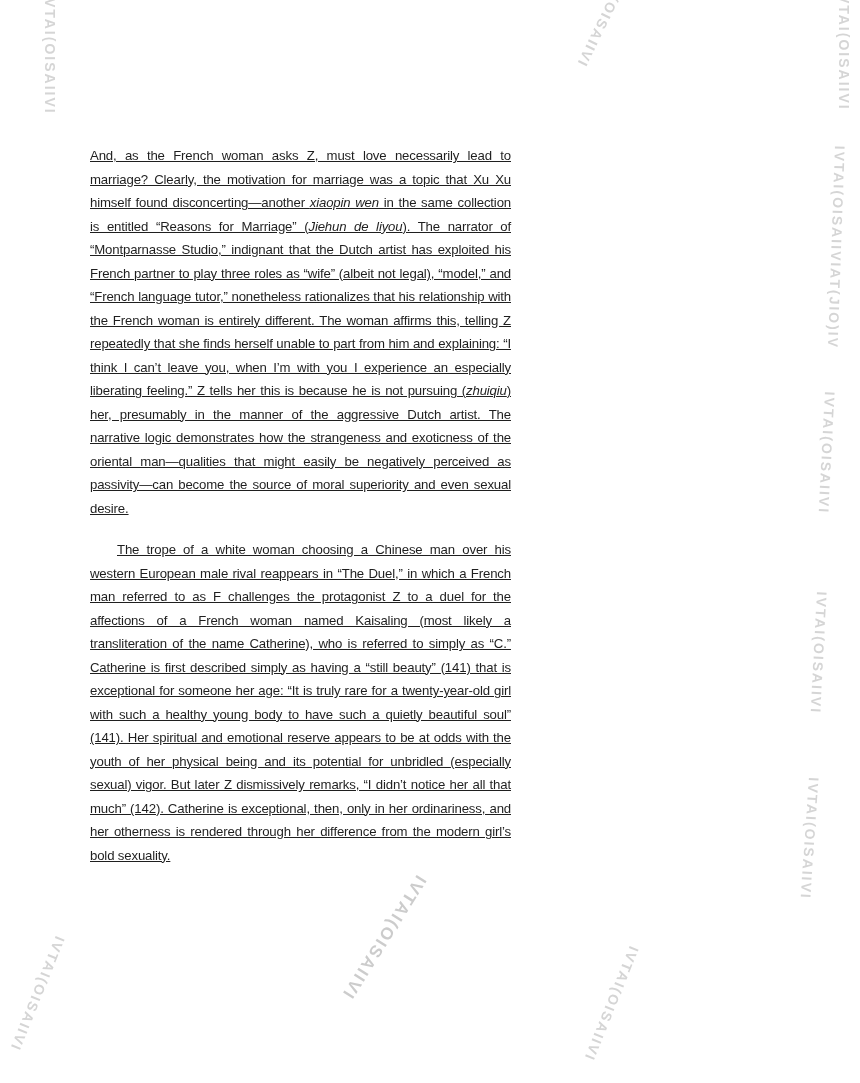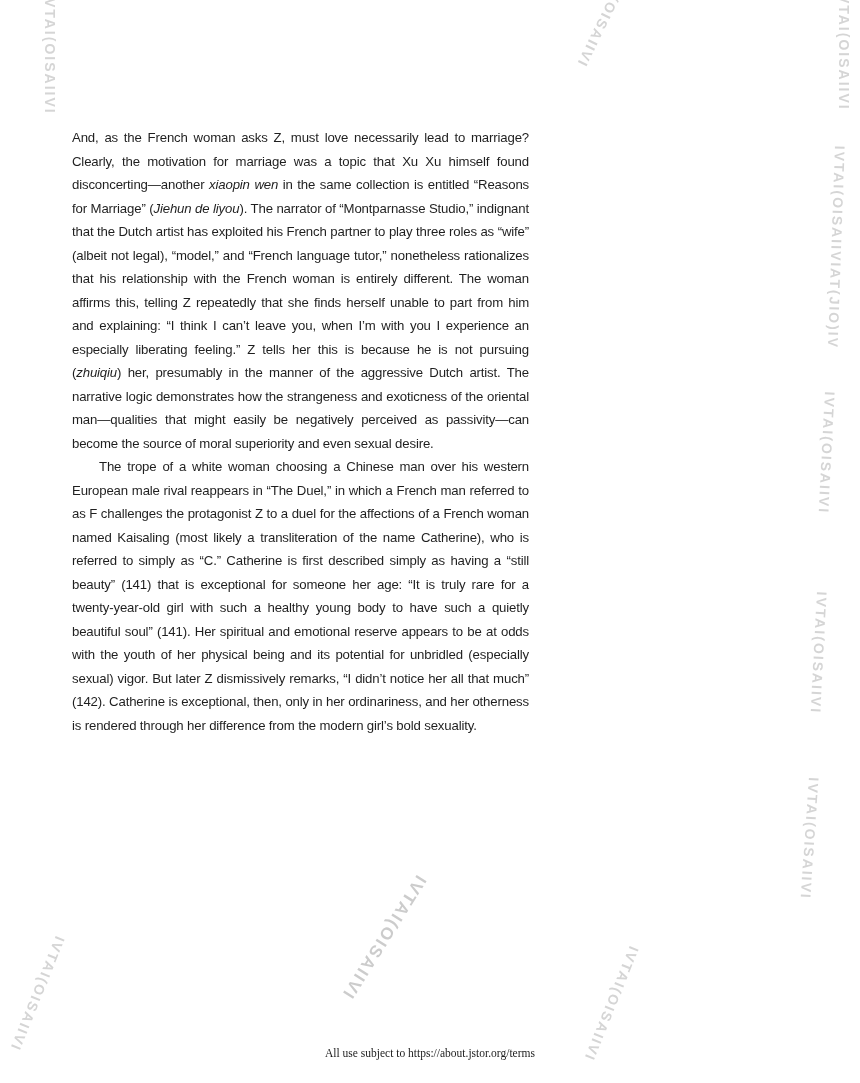--- a/index.html
+++ b/index.html
@@ -30,21 +30,21 @@
 
   .text-block {
     position: absolute;
     left: 72px; top: 126px;
     width: 457px;
     font-size: 13.2px;
     line-height: 23.5px;
     letter-spacing: -0.15px;
     text-align: justify;
   }
-  .text-block p { margin: 0; }
+  .text-block p { margin: 18px; text-decoration: underline; }
   .text-block p.indent { text-indent: 27px; }
   .text-block em { font-style: italic; }
 
   .footer {
     position: absolute;
     right: 73px; top: 901px;
     font-weight: bold;
     font-size: 13px;
     letter-spacing: 0.6px;
     color: #141414;
@@ -84,16 +84,15 @@
   <div class="wm" style="left:642px; top:950px; transform:rotate(112deg);">IVTAI(OISAIIVI</div>
   <div class="wm" style="left:68px; top:940px; transform:rotate(112deg);">IVTAI(OISAIIVI</div>
 
   <div class="text-block">
     <p><span>And, as the French woman asks Z, must love necessarily lead to marriage? Clearly, the motivation for marriage was a topic that Xu Xu himself found disconcerting—another </span><em>xiaopin wen</em><span> in the same collection is entitled “Reasons for Marriage” (</span><em>Jiehun de liyou</em><span>). The narrator of “Montparnasse Studio,” indignant that the Dutch artist has exploited his French partner to play three roles as “wife” (albeit not legal), “model,” and “French language tutor,” nonetheless rationalizes that his relationship with the French woman is entirely different. The woman affirms this, telling Z repeatedly that she finds herself unable to part from him and explaining: “I think I can’t leave you, when I’m with you I experience an especially liberating feeling.” Z tells her this is because he is not pursuing (</span><em>zhuiqiu</em><span>) her, presumably in the manner of the aggressive Dutch artist. The narrative logic demonstrates how the strangeness and exoticness of the oriental man—qualities that might easily be negatively perceived as passivity—can become the source of moral superiority and even sexual desire.</span></p>
     <p class="indent"><span>The trope of a white woman choosing a Chinese man over his western European male rival reappears in “The Duel,” in which a French man referred to as F challenges the protagonist Z to a duel for the affections of a French woman named Kaisaling (most likely a transliteration of the name Catherine), who is referred to simply as “C.” Catherine is first described simply as having a “still beauty” (141) that is exceptional for someone her age: “It is truly rare for a twenty-year-old girl with such a healthy young body to have such a quietly beautiful soul” (141). Her spiritual and emotional reserve appears to be at odds with the youth of her physical being and its potential for unbridled (especially sexual) vigor. But later Z dismissively remarks, “I didn’t notice her all that much” (142). Catherine is exceptional, then, only in her ordinariness, and her otherness is rendered through her difference from the modern girl’s bold sexuality.</span></p>
   </div>
 
 
   <div class="provenance">
-    <div>All use subject to https://about.jstor.org/terms</div>
   </div>
 
 </div>
 
 </body></html>

